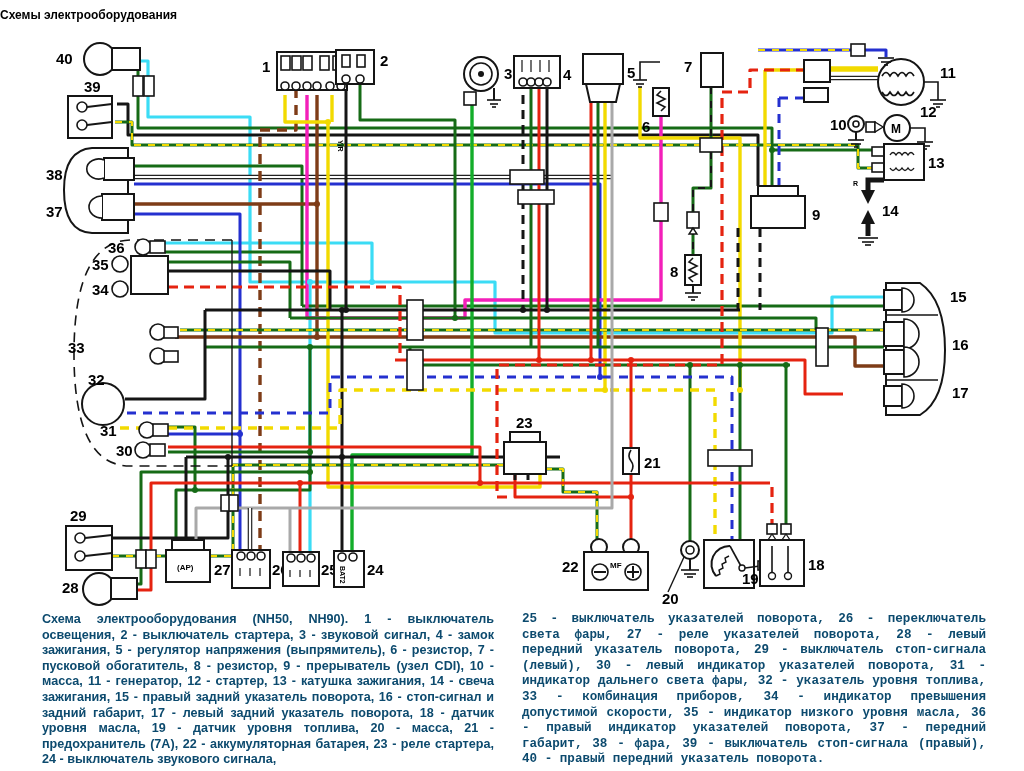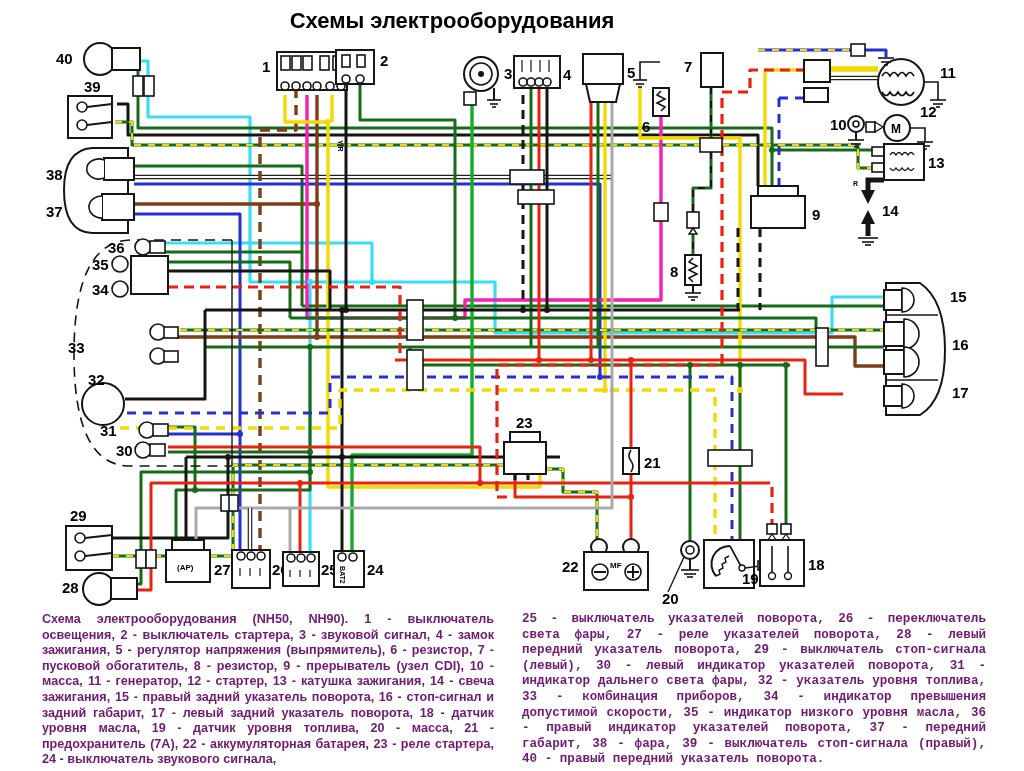--- a/index.html
+++ b/index.html
@@ -1,17 +1,17 @@
 <!DOCTYPE html>
 <html><head>
 <meta charset="utf-8">
 <style>
   html,body{margin:0;padding:0;background:#fff;}
   body{width:1024px;height:771px;position:relative;font-family:"Liberation Sans",sans-serif;overflow:hidden;}
-  .title{position:absolute;left:0;top:8px;width:904px;text-align:center;font-size:22px;font-weight:bold;color:#000;}
+  .title{position:absolute;left:0;top:8px;width:904px;font-size:12px;font-weight:bold;color:#000;}
   svg{position:absolute;left:0;top:0;}
   
   .wB{stroke:#151515;stroke-width:3;fill:none;stroke-linejoin:round;}
   .wBthin{stroke:#151515;stroke-width:1.6;fill:none;}
   .wG{stroke:#166b16;stroke-width:3;fill:none;stroke-linejoin:round;}
   .wG2{stroke:#13ad2a;stroke-width:3.4;fill:none;stroke-linejoin:round;}
   .wC{stroke:#3bdcf5;stroke-width:3.2;fill:none;stroke-linejoin:round;}
   .wY{stroke:#f2da00;stroke-width:3.4;fill:none;stroke-linejoin:round;}
   .wM{stroke:#f31fb9;stroke-width:3.4;fill:none;stroke-linejoin:round;}
   .wR{stroke:#e52310;stroke-width:3;fill:none;stroke-linejoin:round;}
@@ -24,21 +24,21 @@
   .dB{stroke:#151515;stroke-width:3;fill:none;stroke-dasharray:9 6;stroke-linejoin:round;}
   .dBr{stroke:#7e3c17;stroke-width:3.4;fill:none;stroke-dasharray:10 7;stroke-linejoin:round;}
   .dBl{stroke:#2430cf;stroke-width:3;fill:none;stroke-dasharray:9 7;stroke-linejoin:round;}
   .dYs{stroke:#f2da00;stroke-width:3.4;fill:none;stroke-dasharray:9 7;stroke-linejoin:round;}
   .oY{stroke:#f2da00;stroke-width:2;fill:none;stroke-dasharray:7 7;stroke-linejoin:round;}
   .oB{stroke:#151515;stroke-width:2;fill:none;stroke-dasharray:7 7;stroke-linejoin:round;}
   .box{fill:#fff;stroke:#151515;stroke-width:2;}
   .boxT{fill:#fff;stroke:#151515;stroke-width:1.6;}
   .num{font-family:"Liberation Sans",sans-serif;font-size:15px;font-weight:bold;fill:#000;}
   .tiny{font-family:"Liberation Sans",sans-serif;font-size:7px;font-weight:bold;fill:#000;}
-  .cap{position:absolute;top:612px;font-size:12.6px;font-weight:bold;line-height:1.24;color:#701a75;text-align:justify;}
+  .cap{position:absolute;top:612px;font-size:12.6px;font-weight:bold;line-height:1.24;color:#0c4a6e;text-align:justify;}
   .capL{left:42px;width:452px;}
   .capR{left:522px;width:464px;font-family:Liberation Mono, monospace;}
 </style>
 </head>
 <body>
 
 <div class="title">Схемы электрооборудования</div>
 
 <svg width="1024" height="608" viewBox="0 0 1024 608">
 

